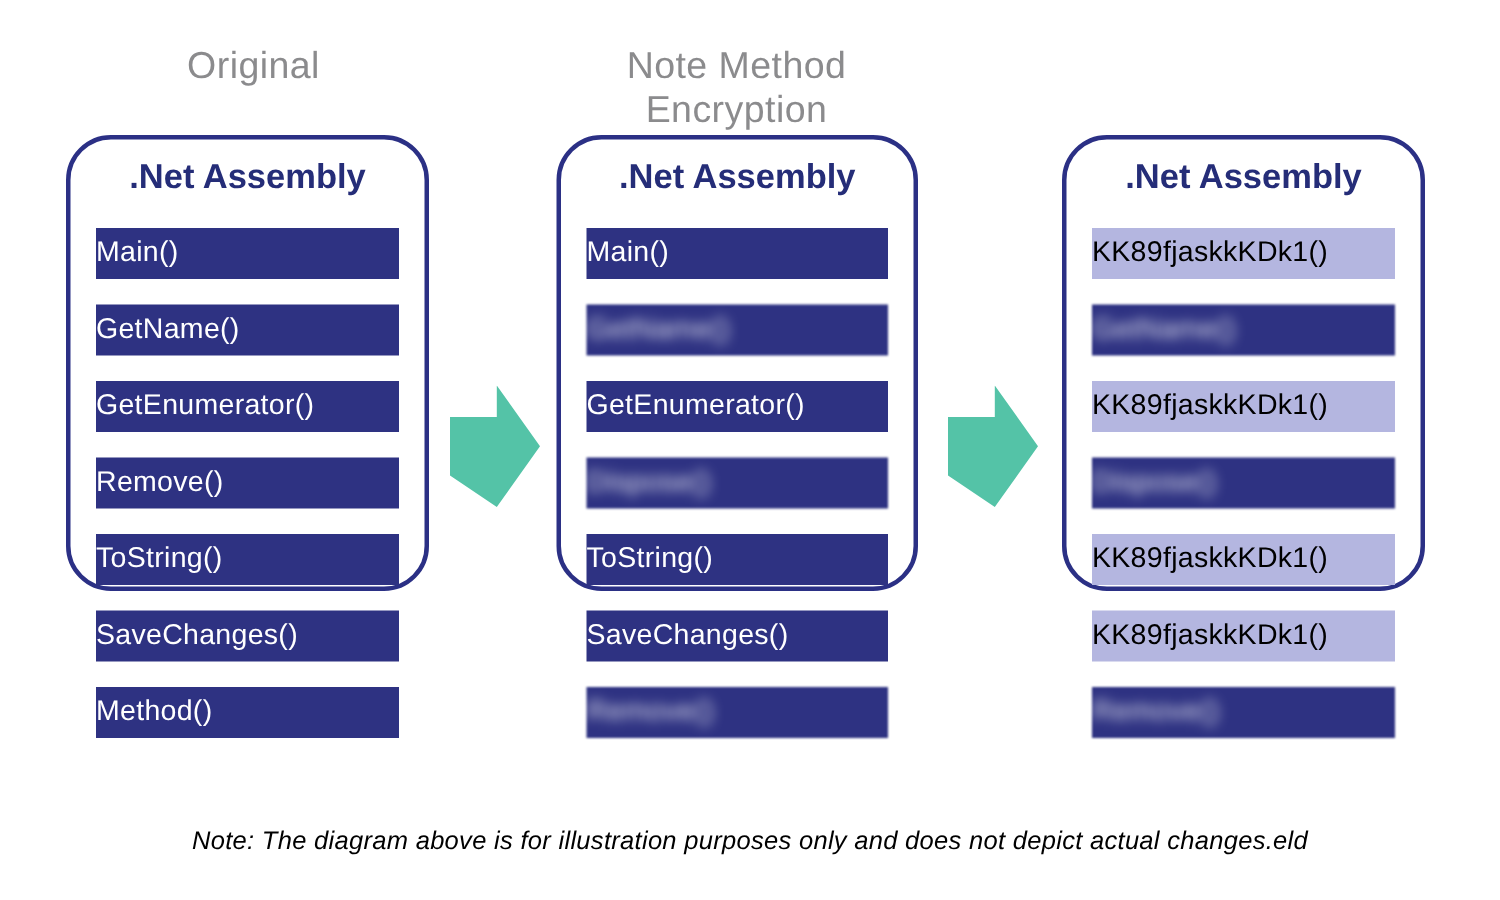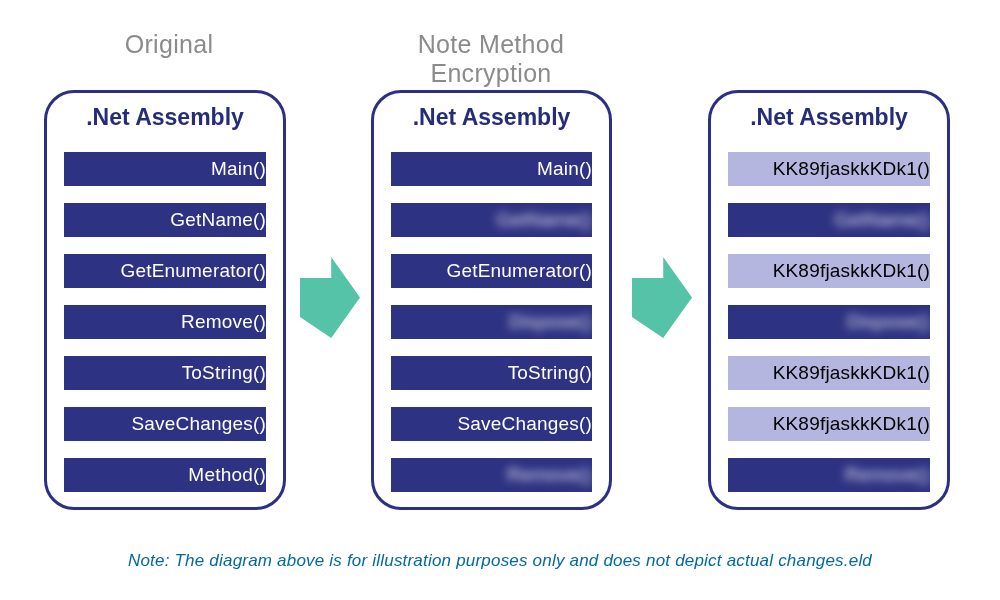--- a/index.html
+++ b/index.html
@@ -22,21 +22,21 @@
     letter-spacing: 0.3px;
     color: #8b8b8d;
   }
   .col-header.h1 { left: 48px;  width: 242px; }
   .col-header.h2 { left: 356px; width: 270px; }
   .col-header.h3 { left: 694px; width: 270px; }
 
   .panel {
     position: absolute;
     top: 90px;
-    height: 420px;
+    height: 304px;
     background: #ffffff;
     border: 3px solid #2b3085;
     border-radius: 30px;
   }
   .panel.p1 { left: 44px;  width: 242px; }
   .panel.p2 { left: 371px; width: 241px; }
   .panel.p3 { left: 708px; width: 242px; }
 
   .panel-title {
     margin-top: 11px;
@@ -51,21 +51,21 @@
     left: 17px;
     right: 17px;
     display: flex;
     flex-direction: column;
     gap: 17px;
   }
   .method {
     height: 34px;
     display: flex;
     align-items: center;
-    justify-content: flex-end;
+    justify-content: flex-start;
     font-size: 19px;
     letter-spacing: 0.2px;
   }
   .method.dark  { background: #2e3282; color: #ffffff; }
   .method.light { background: #b4b6e0; color: #000000; }
   .method.blurred { filter: blur(0.6px); }
   .method.blurred .label { filter: blur(4px); opacity: 0.85; }
 
   .arrow {
     position: absolute;
@@ -79,21 +79,21 @@
   .arrow.a2 { left: 632px; }
 
   .note {
     position: absolute;
     top: 551px;
     left: 0;
     width: 100%;
     text-align: center;
     font-style: italic;
     font-size: 17px;
-    color: #0369a1;
+    color: #000000;
     letter-spacing: 0.2px;
   }
 </style>
 </head>
 <body>
 
 <div class="canvas">
 
   <div class="col-header h1">Original</div>
   <div class="col-header h2">Note Method Encryption</div>

